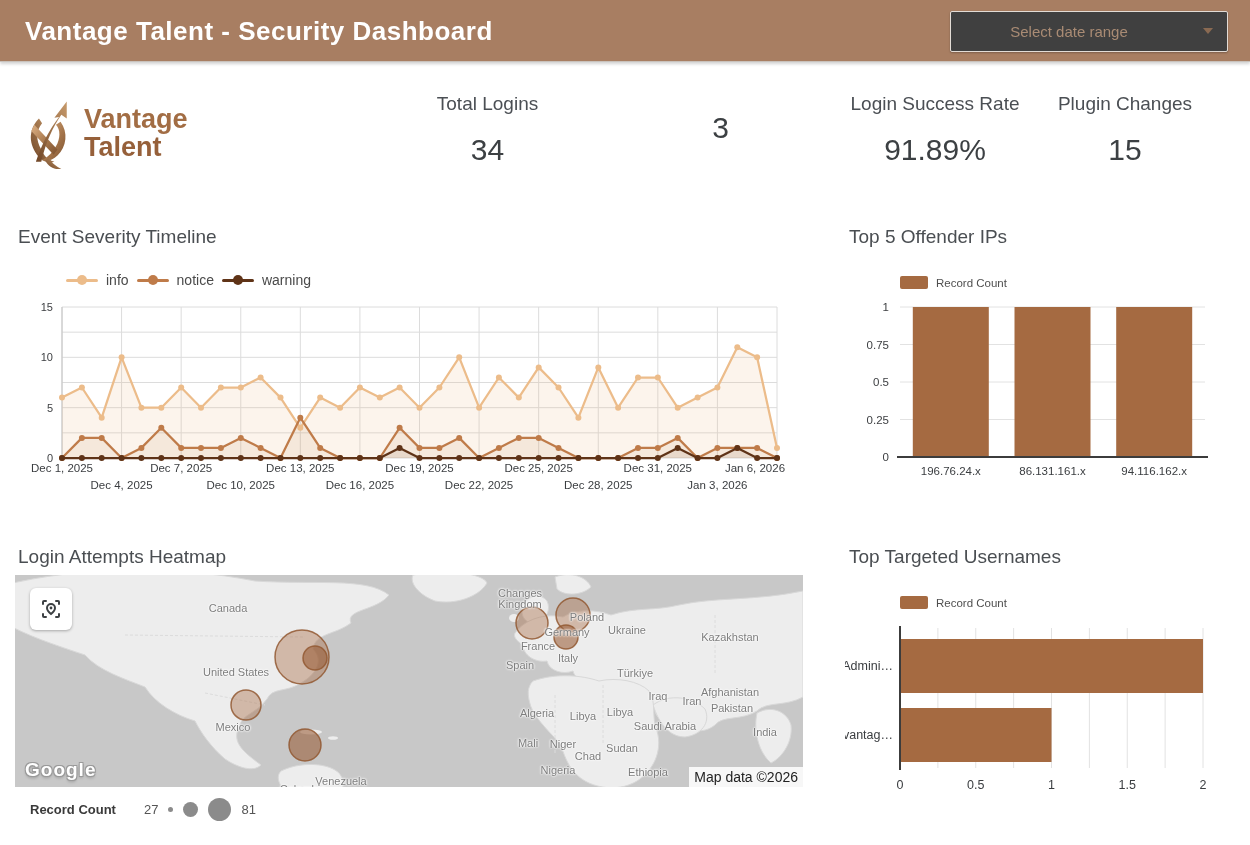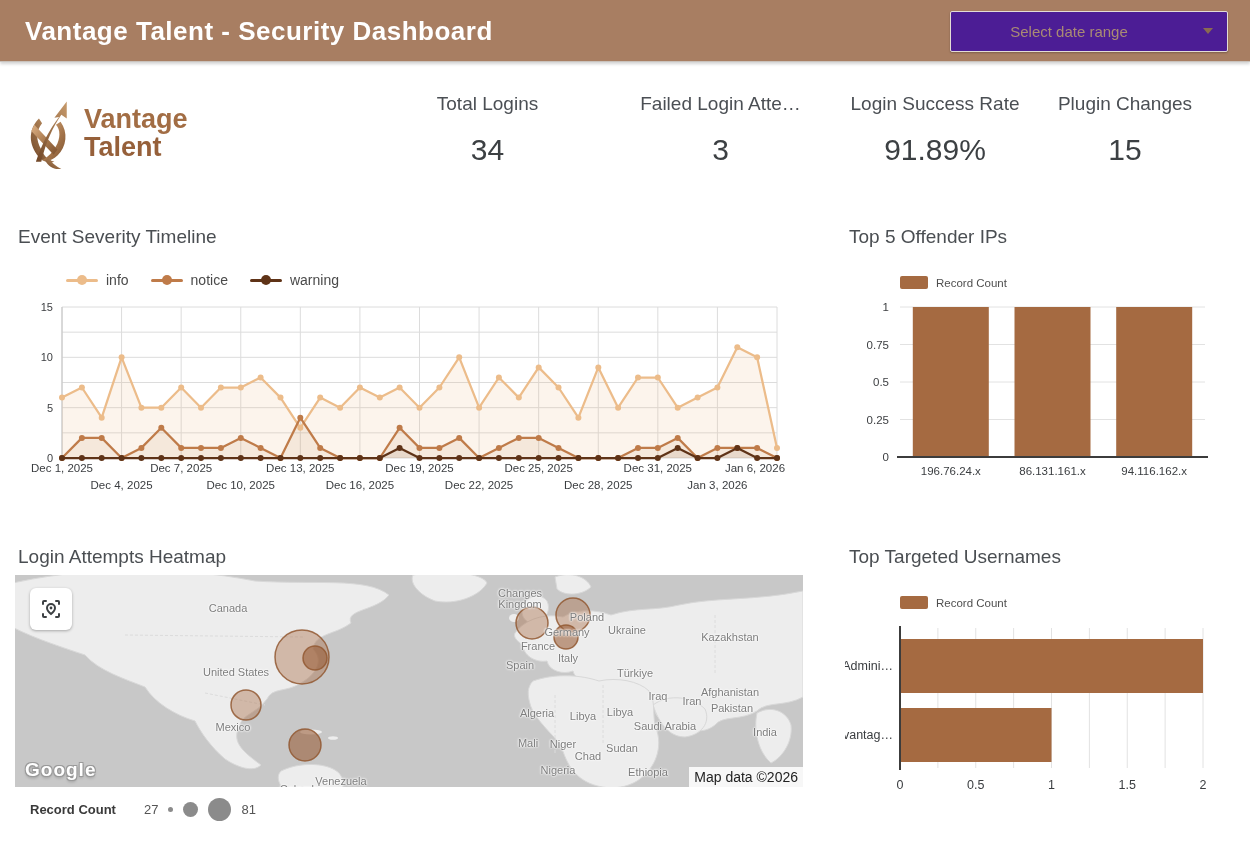--- a/index.html
+++ b/index.html
@@ -6,21 +6,21 @@
   html,body { width:1250px; height:845px; background:#ffffff; overflow:hidden;
     font-family:"Liberation Sans", sans-serif; position:relative; }
 
   
   .header { position:absolute; top:0; left:0; width:1250px; height:62px;
     background:#a87e62; border-bottom:1px solid #c9c2bc;
     box-shadow:0 2px 3px rgba(0,0,0,.18); z-index:20; }
   .header-title { position:absolute; left:25px; top:0; line-height:62px;
     font-size:26px; font-weight:bold; color:#ffffff; letter-spacing:.5px; }
   .date-range { position:absolute; right:22px; top:11px; width:278px; height:41px;
-    background:#4c1d95; border:1px solid #e3dcd6; border-radius:2px;
+    background:#404040; border:1px solid #e3dcd6; border-radius:2px;
     box-shadow:0 1px 2px rgba(0,0,0,.25); cursor:pointer; }
   .date-range .lbl { position:absolute; left:0; right:40px; text-align:center;
     line-height:39px; font-size:15px; color:#a98b74; }
   .date-range .caret { position:absolute; right:14px; top:16px; width:0; height:0;
     border-left:5px solid transparent; border-right:5px solid transparent;
     border-top:6px solid #8a6a52; }
 
   
   .brand { position:absolute; left:22px; top:92px; display:flex; align-items:center; }
   .brand-text { margin-left:8px; }
@@ -36,21 +36,21 @@
   .kpi4 { left:1035px; width:180px; }
 
   
   .sec-title { position:absolute; font-size:19px; color:#4a4e52; }
   .t-severity { left:18px; top:226px; }
   .t-offenders { left:849px; top:226px; }
   .t-heatmap { left:18px; top:546px; }
   .t-usernames { left:849px; top:546px; }
 
   
-  .sev-legend { position:absolute; left:66px; top:272px; display:flex; gap:22px;
+  .sev-legend { position:absolute; left:66px; top:272px; display:flex; gap:8px;
     }
   .sev-legend .item { display:flex; align-items:center; gap:8px; font-size:14px;
     color:#4a4a4a; }
   .sev-legend .sw { position:relative; width:32px; height:3px; border-radius:2px; }
   .sev-legend .sw i { position:absolute; left:11px; top:-3.5px; width:10px; height:10px;
     border-radius:50%; display:block; }
   .sev-chart { position:absolute; left:10px; top:296px; width:790px; height:200px; }
 
   
   .mini-legend { position:absolute; display:flex; align-items:center; gap:8px;
@@ -121,21 +121,20 @@
     <div class="l1">Vantage</div>
     <div class="l2">Talent</div>
   </div>
 </div>
 
 <div class="kpi kpi1">
   <div class="label">Total Logins</div>
   <div class="value">34</div>
 </div>
 <div class="kpi kpi2">
-  <div class="label">Failed Login Atte…</div>
   <div class="value">3</div>
 </div>
 <div class="kpi kpi3">
   <div class="label">Login Success Rate</div>
   <div class="value">91.89%</div>
 </div>
 <div class="kpi kpi4">
   <div class="label">Plugin Changes</div>
   <div class="value">15</div>
 </div>

